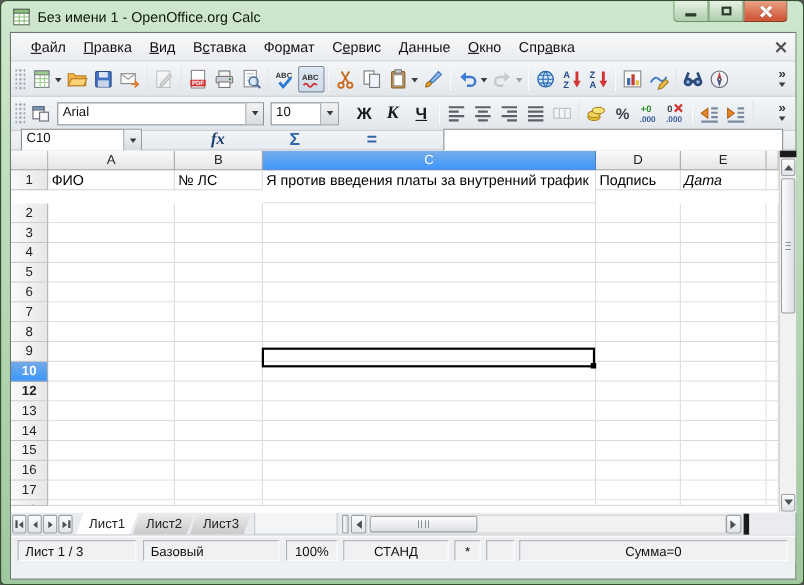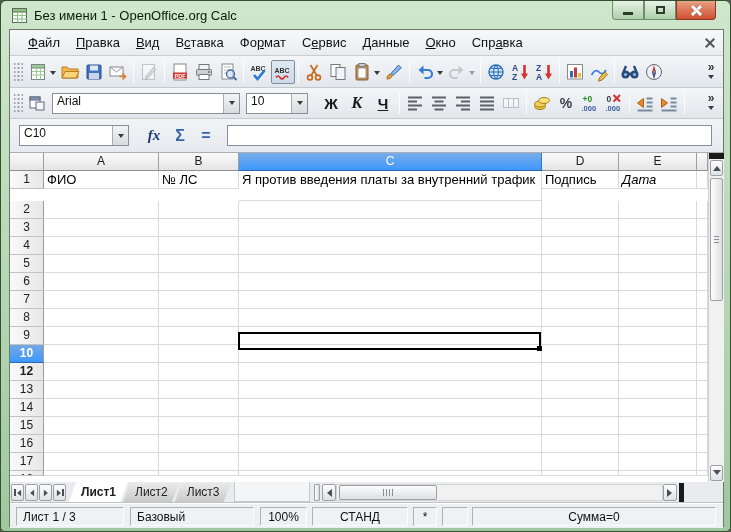--- a/index.html
+++ b/index.html
@@ -57,22 +57,22 @@
      display:flex;align-items:center;justify-content:center;}
   .combo .cbtn .caret{margin:3px 0 0;}
   .fontcombo{width:188px;margin:0 6px 0 4px;}
   .sizecombo{width:62px;margin-right:10px;}
   .txtbtn{width:26px;height:24px;display:flex;align-items:center;justify-content:center;
      font-size:15px;color:#1a1a1a;flex:none;}
   .bold{font-weight:bold;}
   .italic{font-family:"Liberation Serif",serif;font-style:italic;font-weight:bold;font-size:16px;}
   .undl{font-weight:bold;text-decoration:underline;}
   
-  .formulabar{height:34px;flex:none;display:flex;align-items:center;background:linear-gradient(#f2f4f6,#e6eaee);
-     border-bottom:1px solid #a9afb5;padding:0 5px;}
+  .formulabar{height:18px;flex:none;display:flex;align-items:center;background:linear-gradient(#f2f4f6,#e6eaee);
+     border-bottom:1px solid #a9afb5;padding:0 5px;gap:44px;}
   .namebox{width:110px;margin-left:4px;}
   .fbtn{width:26px;height:24px;display:flex;align-items:center;justify-content:center;flex:none;}
   .fx{font-family:"Liberation Serif",serif;font-style:italic;font-weight:bold;font-size:15px;color:#1a3c6e;}
   .sigma,.equals{font-size:16px;font-weight:bold;color:#3465a4;}
   .inputline{flex:1;height:21px;background:#fff;border:1px solid #898f96;margin:0 6px 0 8px;
      font-size:12px;padding:2px 4px;color:#111;}
   
   .gridzone{height:329px;flex:none;display:flex;background:#fff;}
   #grid{position:relative;width:698px;height:329px;overflow:hidden;background:#fff;flex:none;}
   .grow{display:flex;}
@@ -101,21 +101,21 @@
   .vthumb .gripmark{position:absolute;left:3px;right:3px;top:50%;margin-top:-4px;height:8px;
      background:repeating-linear-gradient(#8a9098 0 1px,transparent 1px 3px);}
   
   .tabrow{height:21px;flex:none;display:flex;align-items:stretch;background:#e9ebee;border-bottom:1px solid #bfc3c8;}
   .navbtn{width:13px;margin:2px 0 1px 1px;border:1px solid #9aa0a6;border-radius:2px;
      background:linear-gradient(#fdfdfd,#dfe3e7);display:flex;align-items:center;justify-content:center;flex:none;}
   .navbtn .bar{width:2px;height:7px;background:#4a4f55;flex:none;}
   .navbtn .tri-l,.navbtn .tri-r{transform:scale(.8);}
   .tab{flex:none;padding:2px 12px 0;font-size:12px;color:#222;background:linear-gradient(#ececec,#c9c9c9);
      clip-path:polygon(7px 0,100% 0,calc(100% - 8px) 100%,0 100%);margin-left:-5px;line-height:17px;text-align:center;}
-  .tab.active{background:#fff;font-weight:bold;z-index:2;}
+  .tab.active{background:#fff;font-weight:normal;z-index:2;}
   .tabstrip{width:76px;flex:none;background:#f4f5f7;border:1px solid #c6cacf;border-top:none;margin:0 2px;}
   .tsplit{width:6px;flex:none;margin:2px 2px 1px;border:1px solid #9aa0a6;background:linear-gradient(90deg,#fdfdfd,#d8dce0);border-radius:1px;}
   .hscroll{flex:none;position:relative;width:327px;margin:2px 0 1px;background:#f1f1f1;border:1px solid #d4d4d4;}
   .hthumb{position:absolute;top:0;bottom:0;left:2px;width:98px;border:1px solid #9aa0a6;border-radius:2px;
      background:linear-gradient(#fdfdfd,#dcdfe3);}
   .hthumb .gripmark{position:absolute;top:3px;bottom:3px;left:50%;margin-left:-5px;width:10px;
      background:repeating-linear-gradient(90deg,#8a9098 0 1px,transparent 1px 3px);}
   .hbtn{width:14px;margin:2px 0 1px;border:1px solid #9aa0a6;border-radius:2px;flex:none;
      background:linear-gradient(#fdfdfd,#dfe3e7);display:flex;align-items:center;justify-content:center;}
   .hsplit{width:5px;background:#1a1a1a;flex:none;margin:1px 1px 0 2px;}

